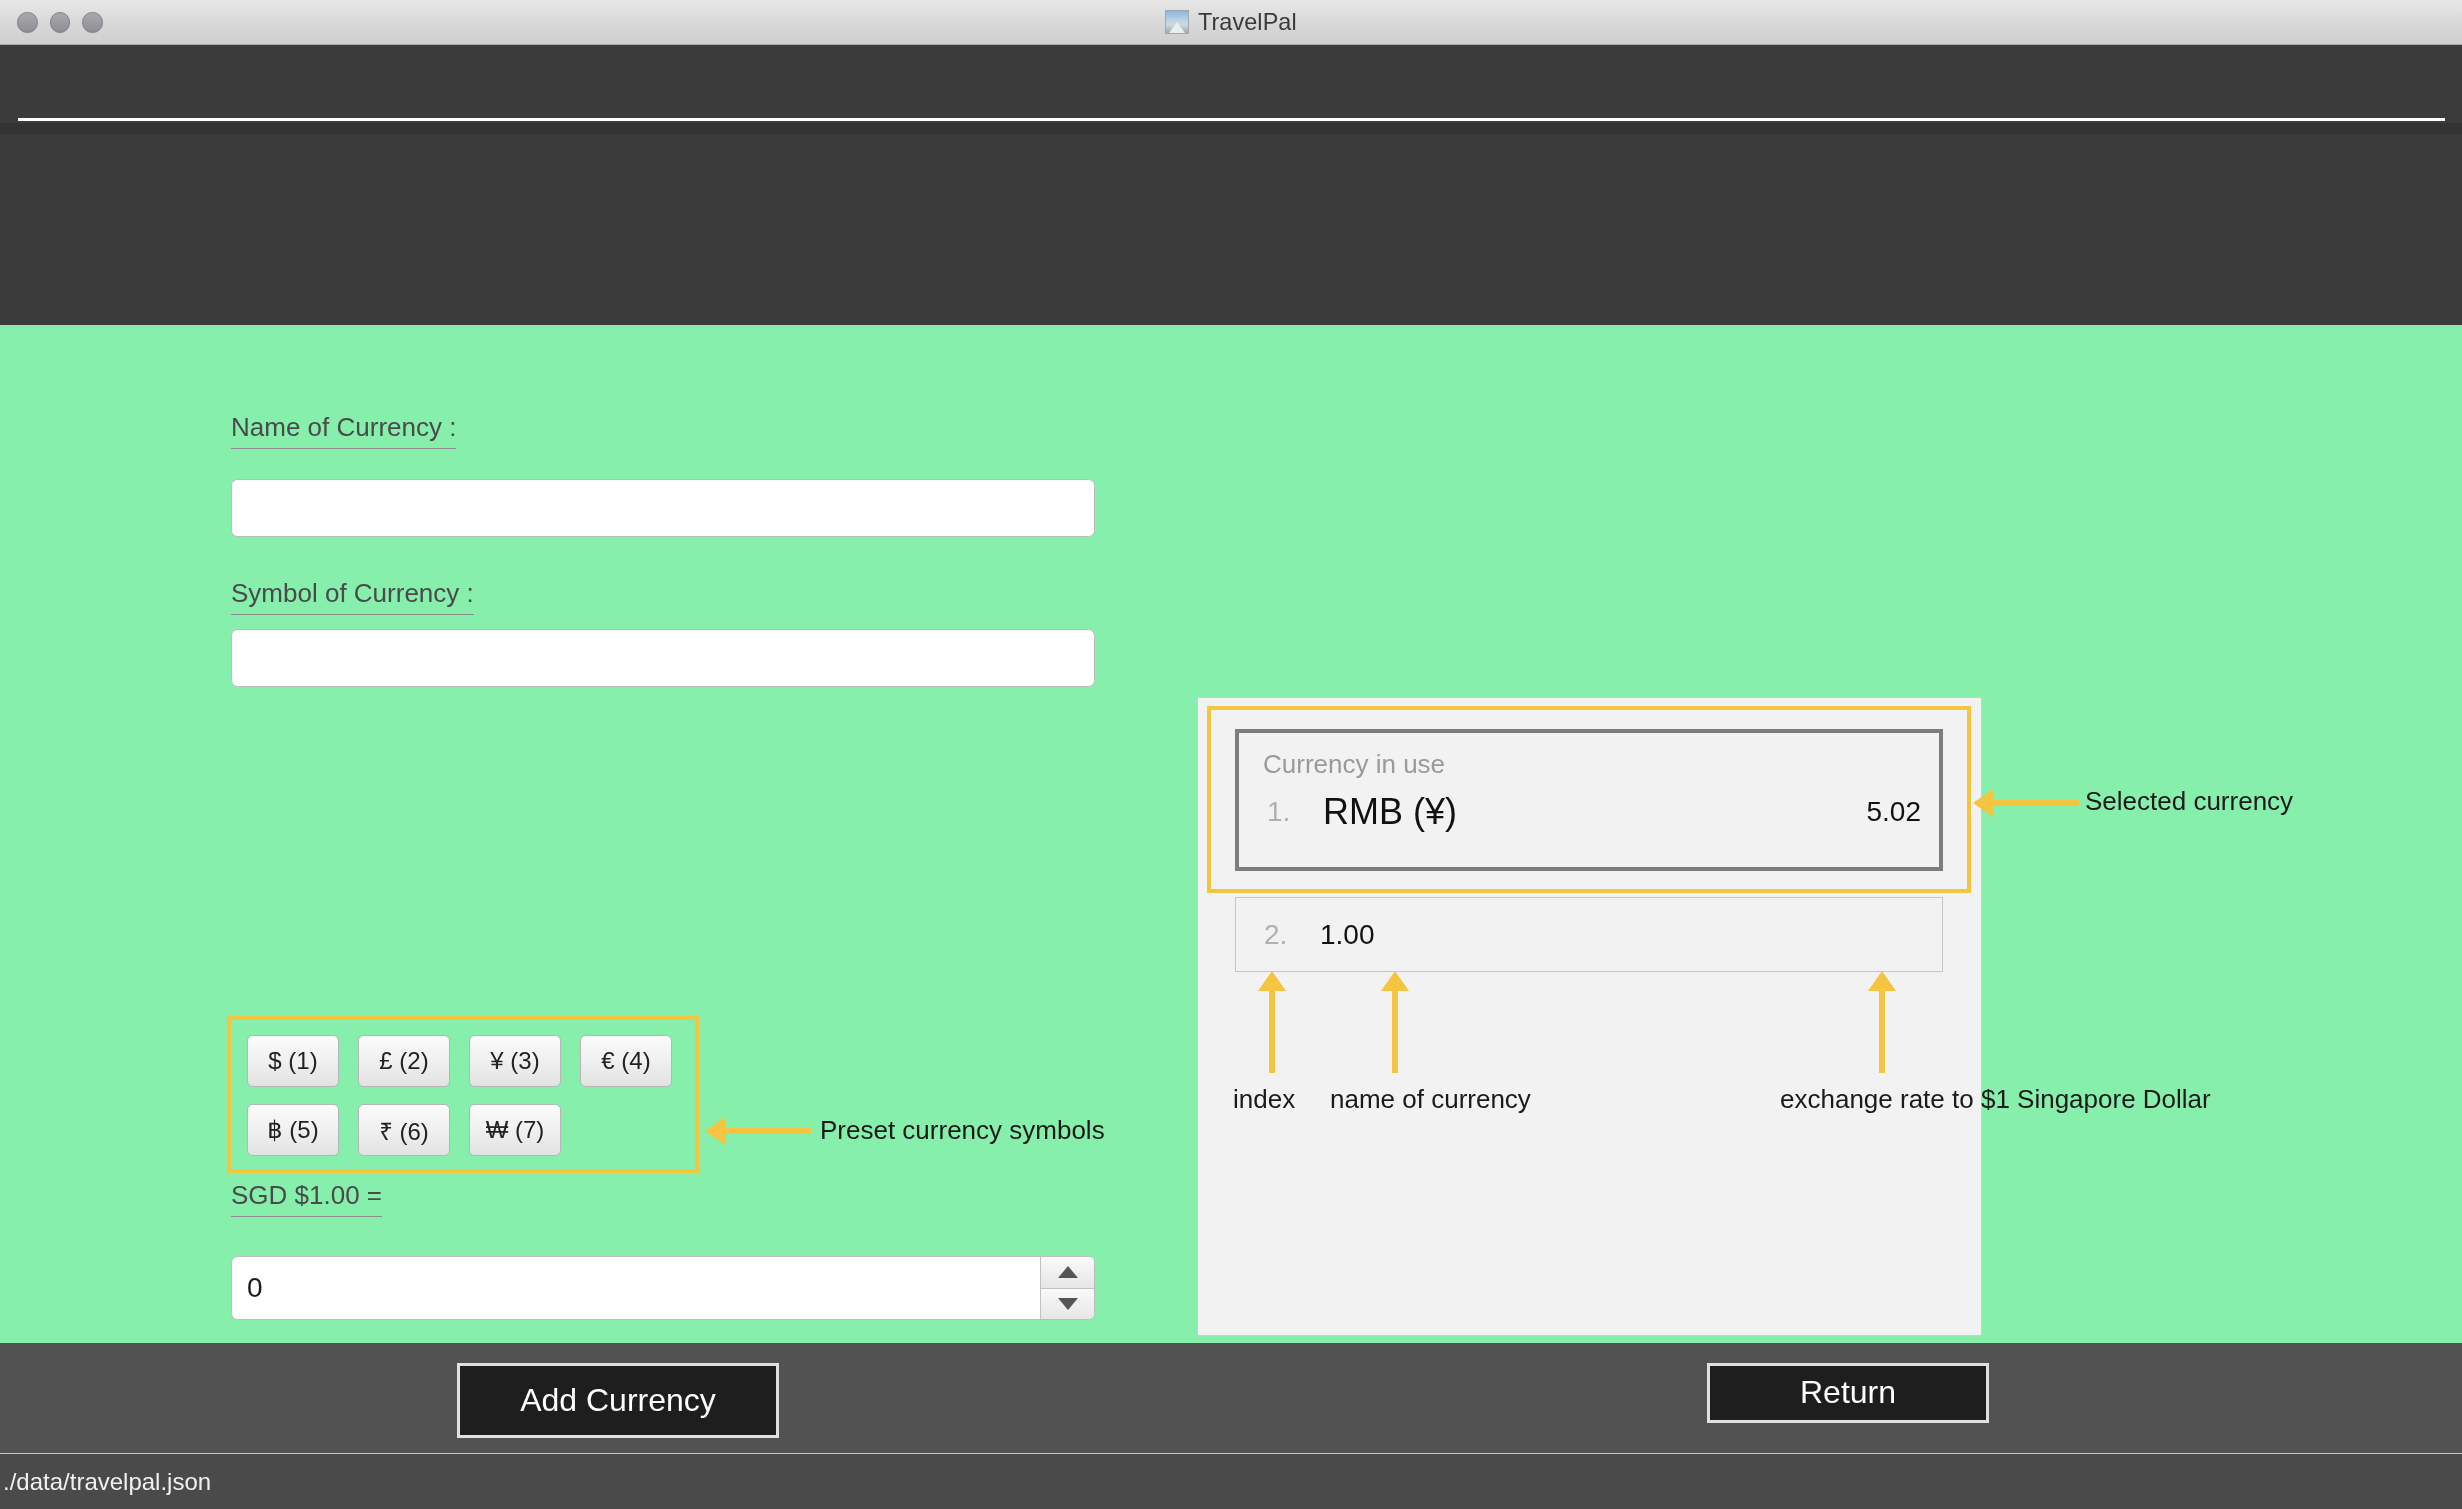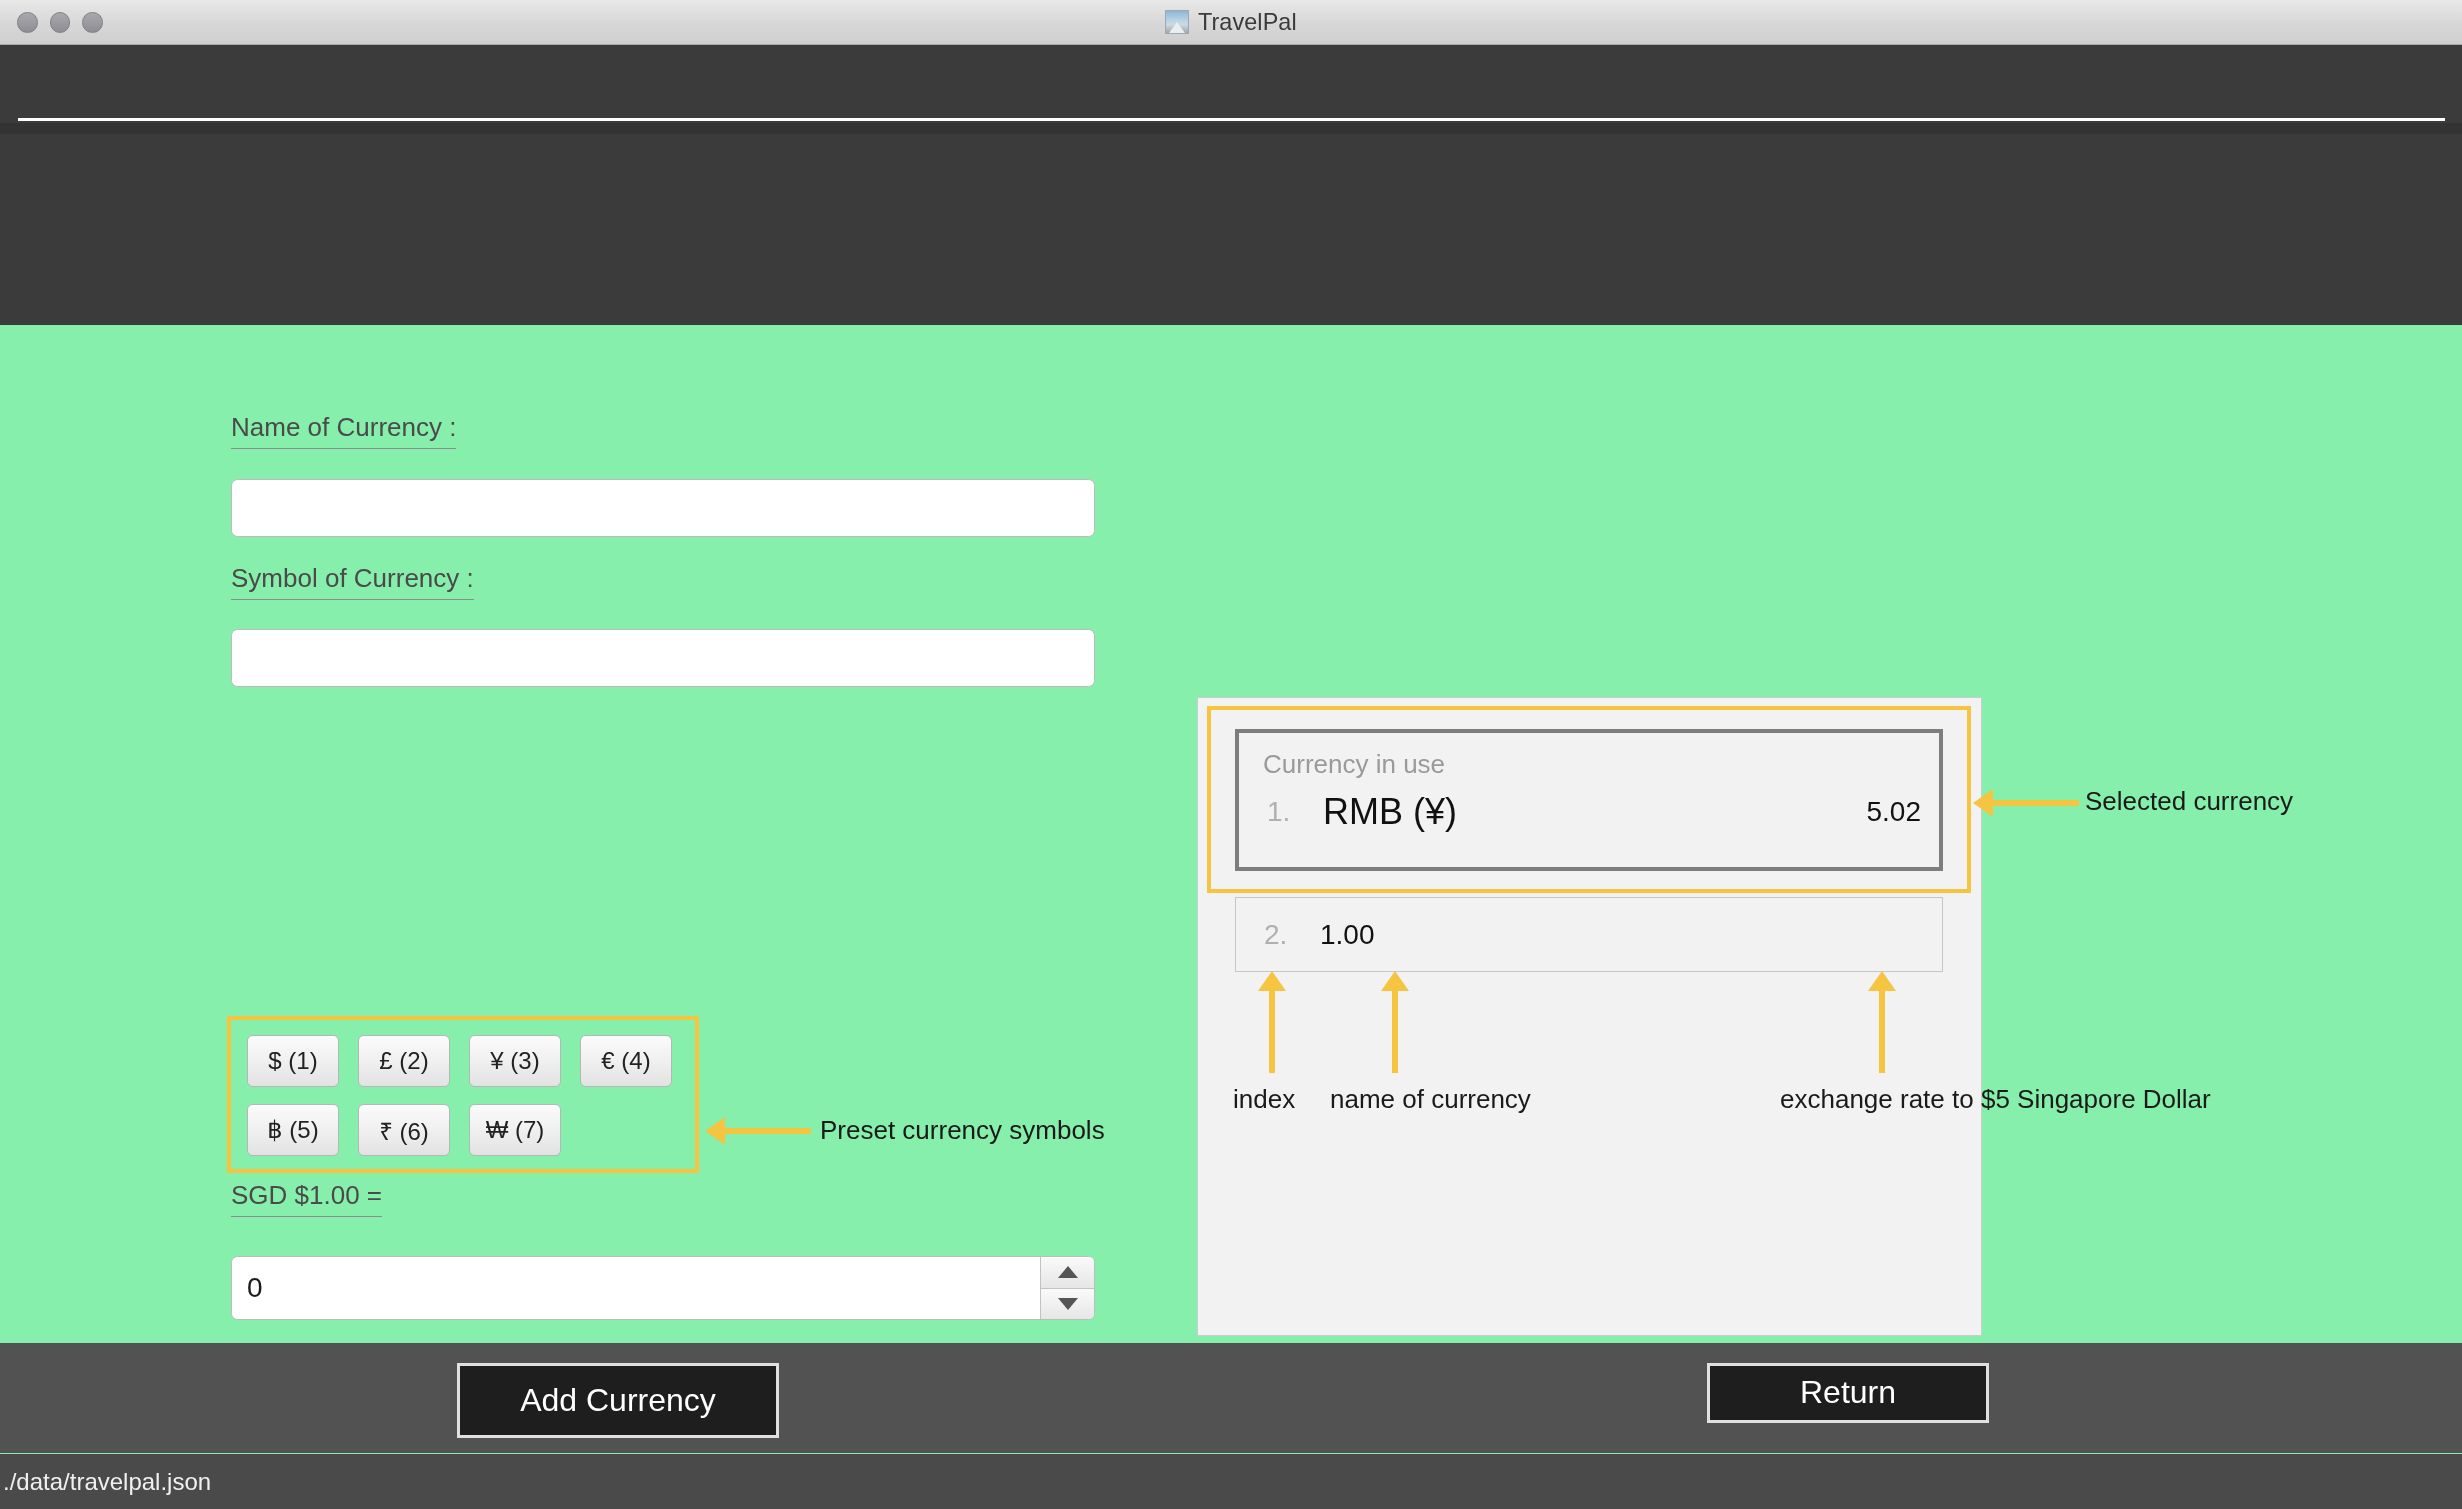--- a/index.html
+++ b/index.html
@@ -353,21 +353,21 @@
   <div class="dark-header">
     <div class="header-rule"></div>
     <div class="header-gap"></div>
   </div>
 
   <div class="content">
 
     <div class="field-label" style="left:231px; top:87px;">Name of Currency :</div>
     <input class="text-input" style="left: 231px; top: 154px; width: 864px; height: 58px;" value="">
 
-    <div class="field-label" style="left:231px; top:238px;">Symbol of Currency :</div>
+    <div class="field-label" style="left:231px; top:253px;">Symbol of Currency :</div>
     <input class="text-input" style="left: 231px; top: 304px; width: 864px; height: 58px;" value="">
 
     <div class="preset-highlight"></div>
     <div class="preset-grid">
       <div class="sym-btn" style="left:0px;   top:0px;  width:92px;">$ (1)</div>
       <div class="sym-btn" style="left:111px; top:0px;  width:92px;">£ (2)</div>
       <div class="sym-btn" style="left:222px; top:0px;  width:92px;">¥ (3)</div>
       <div class="sym-btn" style="left:333px; top:0px;  width:92px;">€ (4)</div>
       <div class="sym-btn" style="left:0px;   top:69px; width:92px;">฿ (5)</div>
       <div class="sym-btn" style="left:111px; top:69px; width:92px;">₹ (6)</div>
@@ -426,21 +426,21 @@
     <div class="arrow-up" style="left:1381px; top:646px; height:103px;">
       <div class="head"></div>
       <div class="shaft" style="height:82px;"></div>
     </div>
     <div class="anno-label" style="left:1330px; top:759px;">name of currency</div>
 
     <div class="arrow-up" style="left:1868px; top:646px; height:103px;">
       <div class="head"></div>
       <div class="shaft" style="height:82px;"></div>
     </div>
-    <div class="anno-label" style="left:1780px; top:759px;">exchange rate to $5 Singapore Dollar</div>
+    <div class="anno-label" style="left:1780px; top:759px;">exchange rate to $1 Singapore Dollar</div>
 
   </div>
 
   <div class="action-bar">
     <div class="action-btn" style="left:457px; top:19.6px; width:322px; height:75px;">Add Currency</div>
     <div class="action-btn" style="left:1707px; top:19.6px; width:282px; height:60px;">Return</div>
   </div>
 
   <div class="status-bar">
     <div class="status-text">./data/travelpal.json</div>

